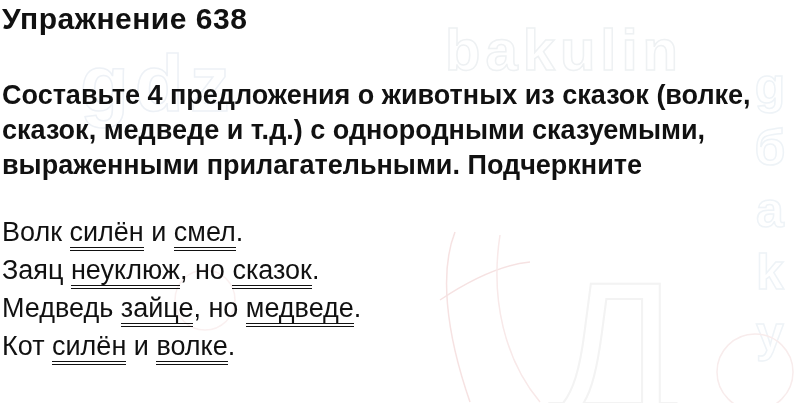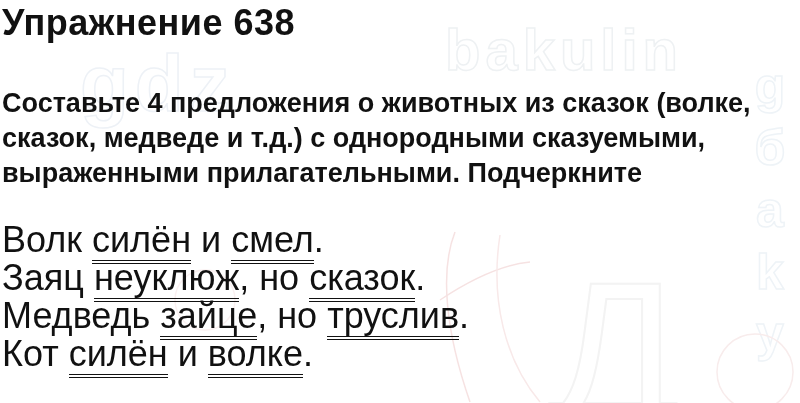--- a/index.html
+++ b/index.html
@@ -71,38 +71,38 @@
     top: 0;
   }
 
   
   .content {
     position: relative;
     z-index: 1;
     padding-left: 2px;
   }
   .title {
-    font-size: 36px;
+    font-size: 30px;
     font-weight: 700;
     margin: 2px 0 0 0;
     letter-spacing: 0.5px;
     white-space: nowrap;
   }
   .task {
     margin-top: 42px;
     font-size: 27px;
     font-weight: 700;
     line-height: 35px;
   }
   .task-line {
     white-space: nowrap;
   }
   .answers {
     margin-top: 30px;
-    font-size: 36px;
+    font-size: 27px;
     font-weight: 400;
     line-height: 38px;
   }
   .answer-line {
     white-space: nowrap;
   }
   .dul {
     
     border-bottom: 4px double #111111;
     padding-bottom: 0px;
@@ -140,18 +140,18 @@
     <div class="task-line">сказок, медведе и т.д.) с однородными сказуемыми,</div>
     <div class="task-line">выраженными прилагательными. Подчеркните</div>
   </div>
 
   <div class="answers">
 
     <div class="answer-line"><span>Волк </span><span class="dul">силён</span><span> и </span><span class="dul">смел</span><span>.</span></div>
 
     <div class="answer-line"><span>Заяц </span><span class="dul">неуклюж</span><span>, но </span><span class="dul">сказок</span><span>.</span></div>
 
-    <div class="answer-line"><span>Медведь </span><span class="dul">зайце</span><span>, но </span><span class="dul">труслив</span><span>.</span></div>
+    <div class="answer-line"><span>Медведь </span><span class="dul">зайце</span><span>, но </span><span class="dul">медведе</span><span>.</span></div>
 
     <div class="answer-line"><span>Кот </span><span class="dul">силён</span><span> и </span><span class="dul">волке</span><span>.</span></div>
 
   </div>
 </div>
 
 </body></html>

